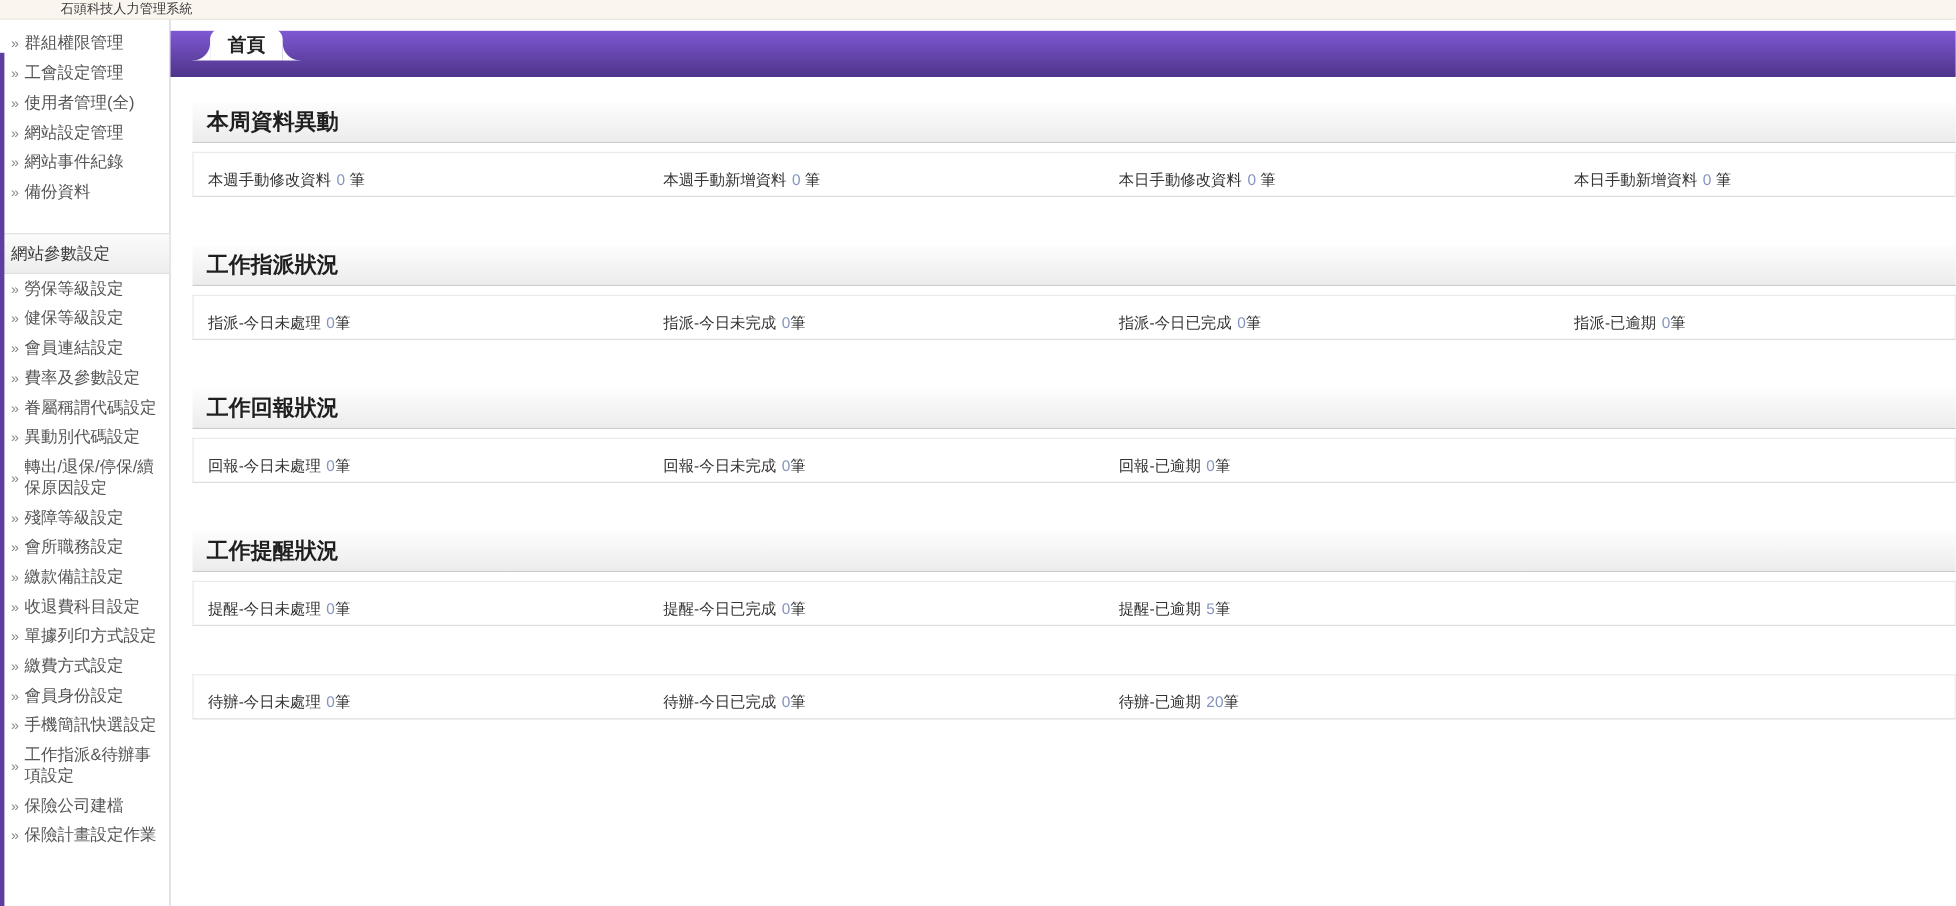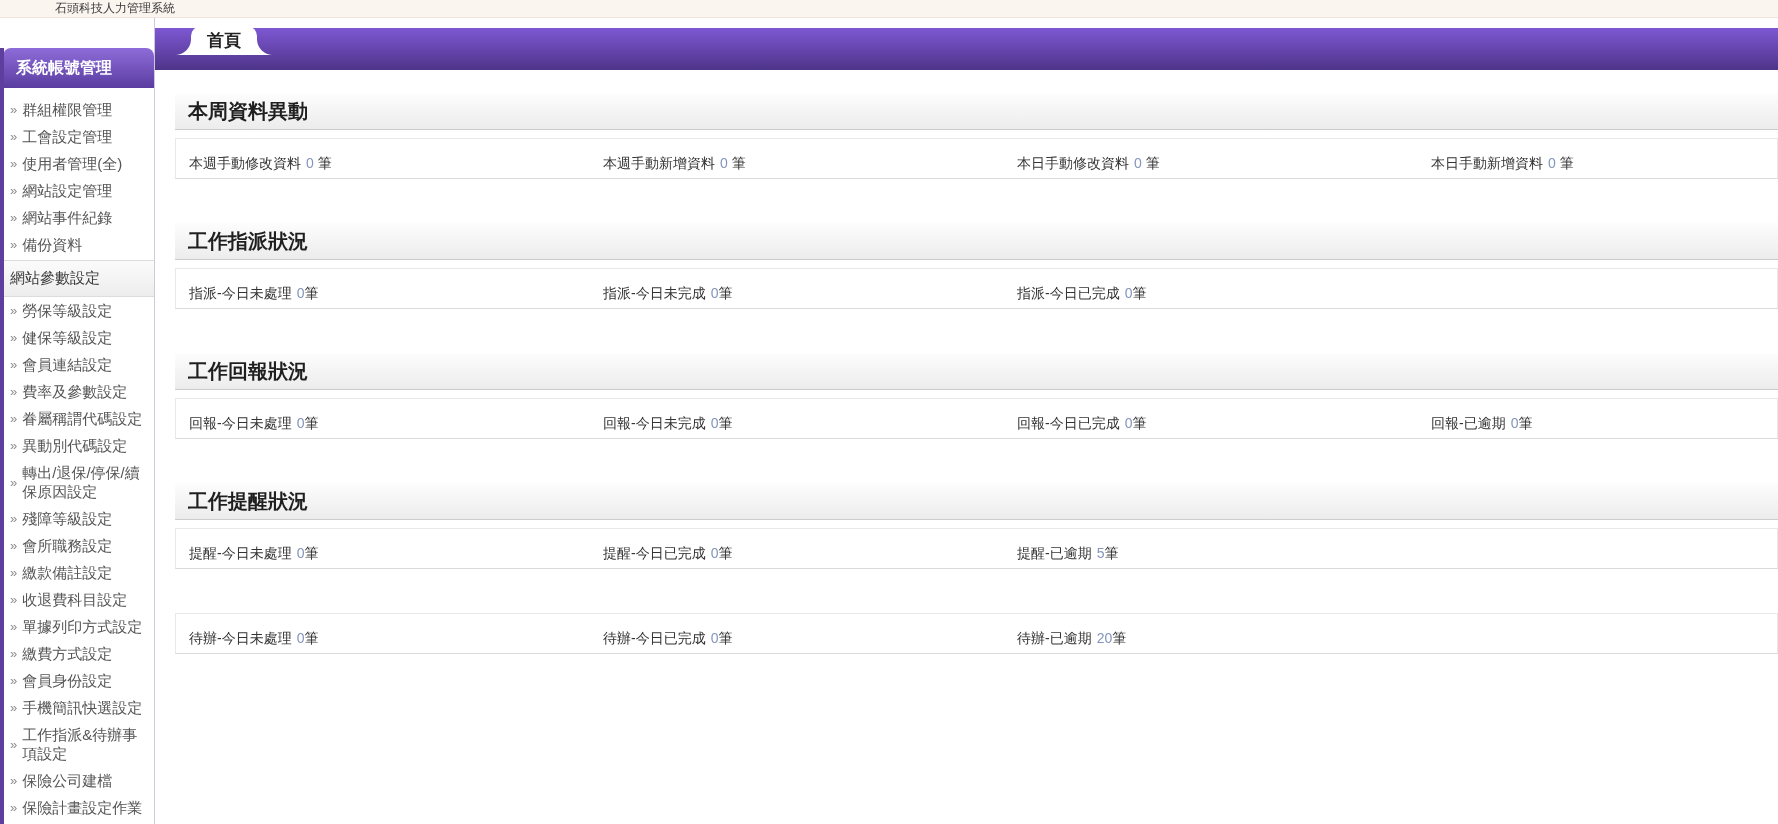--- a/index.html
+++ b/index.html
@@ -20,21 +20,21 @@
     margin:30px 0 0 3px; height:40px; line-height:40px; padding-left:13px;
     border-radius:8px 8px 0 0; color:#fff; font-weight:bold; font-size:16px; cursor:pointer;
     background:linear-gradient(180deg,var(--sidebar-header-top,#8e6cd9),var(--sidebar-header-bottom,#5a3da0));
   }
   .side-menu { padding-top:8px; }
   .side-list { list-style:none; margin:0; padding:0 4px 2px 10px; }
   .side-item { display:flex; align-items:center; padding:4px 0; font-size:15px; color:#555; line-height:19px; cursor:pointer; }
   .marker { color:#8a8a8a; margin-right:5px; font-size:13px; flex-shrink:0; }
   .side-label { display:block; }
   .side-group-header {
-    margin-top:0; border-top:1px solid #dcdcdc; border-bottom:1px solid #dcdcdc;
+    margin-top:22px; border-top:1px solid #dcdcdc; border-bottom:1px solid #dcdcdc;
     background:linear-gradient(#fbfbfb,#ededed); padding:8px 0 8px 10px;
     font-size:15px; color:#3a3a3a; cursor:pointer;
   }
   
   .main { flex:1; min-width:0; }
   .purple-bar {
     position:relative; margin-top:10px; height:42px;
     background:linear-gradient(180deg,var(--purple-bar-top,#7e58d3),var(--purple-bar-bottom,#4e3489));
   }
   .tab {
@@ -65,21 +65,20 @@
 <body>
 
 <header class="topbar">
   <span class="app-title">石頭科技人力管理系統</span>
 </header>
 
 <div class="layout">
 
   <aside class="sidebar">
     <div class="stripe"></div>
-    <div class="side-primary-header">系統帳號管理</div>
     <nav class="side-menu">
         <ul class="side-list">
           <li class="side-item">
             <span class="marker">»</span>
             <span class="side-label">群組權限管理</span>
           </li>
           <li class="side-item">
             <span class="marker">»</span>
             <span class="side-label">工會設定管理</span>
           </li>
@@ -193,28 +192,28 @@
             <div class="stat"><span class="stat-label">本日手動修改資料</span><span class="stat-value">0</span><span class="stat-unit"> 筆</span></div>
             <div class="stat"><span class="stat-label">本日手動新增資料</span><span class="stat-value">0</span><span class="stat-unit"> 筆</span></div>
           </div>
         </section>
         <section class="panel">
           <div class="panel-header">工作指派狀況</div>
           <div class="panel-row">
             <div class="stat"><span class="stat-label">指派-今日未處理</span><span class="stat-value">0</span><span class="stat-unit">筆</span></div>
             <div class="stat"><span class="stat-label">指派-今日未完成</span><span class="stat-value">0</span><span class="stat-unit">筆</span></div>
             <div class="stat"><span class="stat-label">指派-今日已完成</span><span class="stat-value">0</span><span class="stat-unit">筆</span></div>
+            <div class="stat"><span class="stat-label">指派-已逾期</span><span class="stat-value">0</span><span class="stat-unit">筆</span></div>
           </div>
         </section>
         <section class="panel">
           <div class="panel-header">工作回報狀況</div>
           <div class="panel-row">
             <div class="stat"><span class="stat-label">回報-今日未處理</span><span class="stat-value">0</span><span class="stat-unit">筆</span></div>
             <div class="stat"><span class="stat-label">回報-今日未完成</span><span class="stat-value">0</span><span class="stat-unit">筆</span></div>
-            <div class="stat"><span class="stat-label">回報-今日已完成</span><span class="stat-value">0</span><span class="stat-unit">筆</span></div>
             <div class="stat"><span class="stat-label">回報-已逾期</span><span class="stat-value">0</span><span class="stat-unit">筆</span></div>
           </div>
         </section>
         <section class="panel">
           <div class="panel-header">工作提醒狀況</div>
           <div class="panel-row">
             <div class="stat"><span class="stat-label">提醒-今日未處理</span><span class="stat-value">0</span><span class="stat-unit">筆</span></div>
             <div class="stat"><span class="stat-label">提醒-今日已完成</span><span class="stat-value">0</span><span class="stat-unit">筆</span></div>
             <div class="stat"><span class="stat-label">提醒-已逾期</span><span class="stat-value">5</span><span class="stat-unit">筆</span></div>
           </div>

